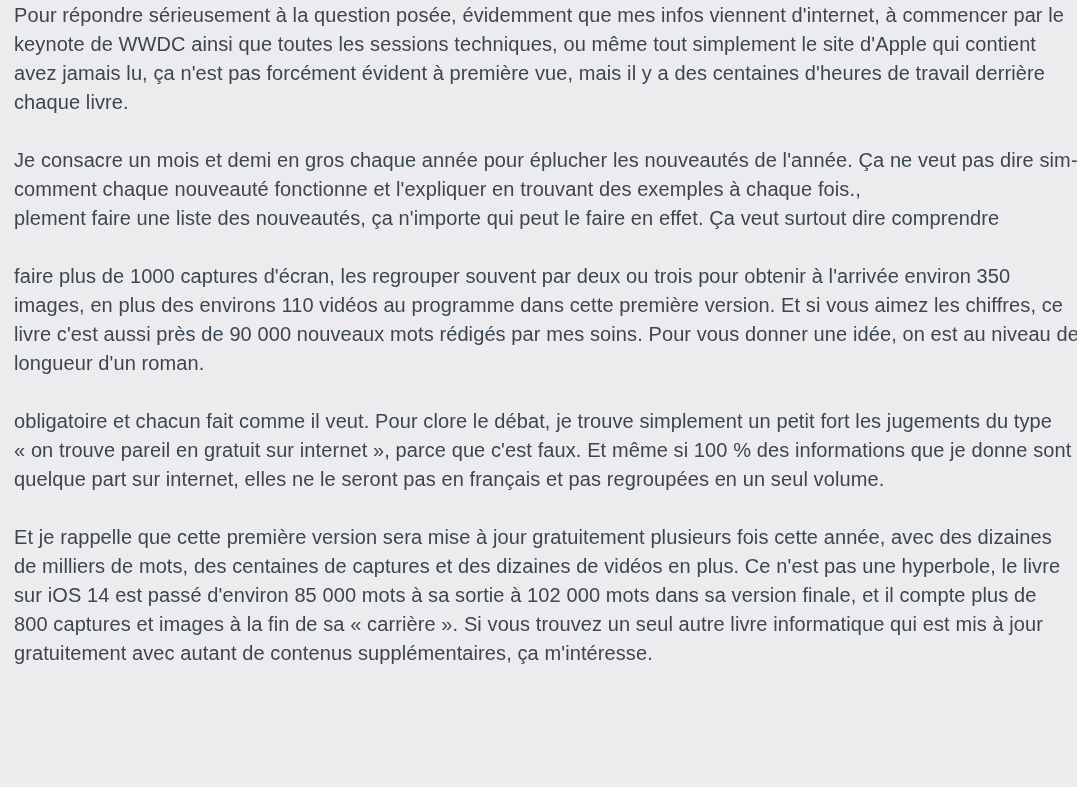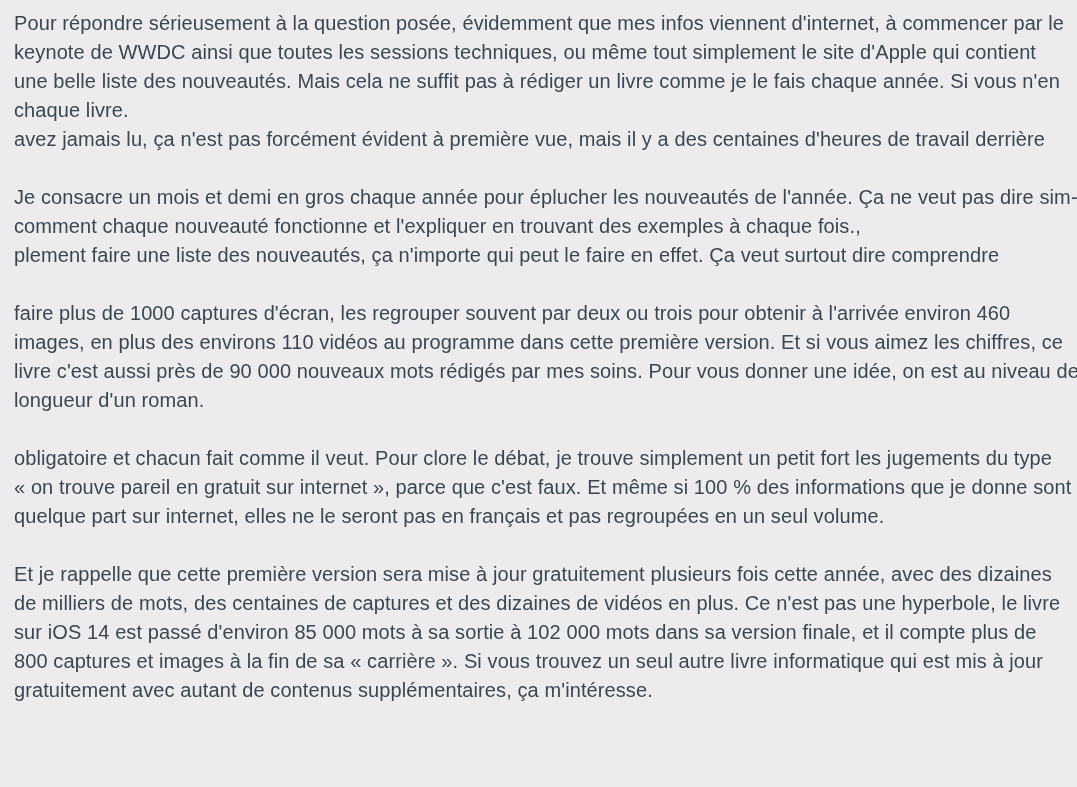--- a/index.html
+++ b/index.html
@@ -20,48 +20,47 @@
     font-size: 20px;
     line-height: 29px;
     -webkit-font-smoothing: antialiased;
   }
   .article {
     box-sizing: border-box;
     width: 1077px;
     padding: 1px 13px 0 14px;
   }
   .paragraph {
-    margin: 8px 0 29px 0;
+    margin: 0 0 29px 0;
   }
   .paragraph:last-child {
     margin-bottom: 0;
   }
   .line {
     white-space: pre;
     letter-spacing: 0.1px;
   }
 </style>
 </head>
 <body>
 
 <div class="article">
     <div class="paragraph">
       <div class="line">Pour répondre sérieusement à la question posée, évidemment que mes infos viennent d'internet, à commencer par le</div>
       <div class="line">keynote de WWDC ainsi que toutes les sessions techniques, ou même tout simplement le site d'Apple qui contient</div>
-      <div class="line">une belle liste des nouveautés. Mais cela ne suffit pas à rédiger un livre comme je le fais chaque année. Si vous n'en</div>
+      <div class="line">avez jamais lu, ça n'est pas forcément évident à première vue, mais il y a des centaines d'heures de travail derrière</div>
       <div class="line">chaque livre.</div>
-      <div class="line">avez jamais lu, ça n'est pas forcément évident à première vue, mais il y a des centaines d'heures de travail derrière</div>
     </div>
     <div class="paragraph">
       <div class="line">Je consacre un mois et demi en gros chaque année pour éplucher les nouveautés de l'année. Ça ne veut pas dire sim-</div>
       <div class="line">comment chaque nouveauté fonctionne et l'expliquer en trouvant des exemples à chaque fois.,</div>
       <div class="line">plement faire une liste des nouveautés, ça n'importe qui peut le faire en effet. Ça veut surtout dire comprendre</div>
     </div>
     <div class="paragraph">
-      <div class="line">faire plus de 1000 captures d'écran, les regrouper souvent par deux ou trois pour obtenir à l'arrivée environ 460</div>
+      <div class="line">faire plus de 1000 captures d'écran, les regrouper souvent par deux ou trois pour obtenir à l'arrivée environ 350</div>
       <div class="line">images, en plus des environs 110 vidéos au programme dans cette première version. Et si vous aimez les chiffres, ce</div>
       <div class="line">livre c'est aussi près de 90 000 nouveaux mots rédigés par mes soins. Pour vous donner une idée, on est au niveau de</div>
       <div class="line">longueur d'un roman.</div>
     </div>
     <div class="paragraph">
       <div class="line">obligatoire et chacun fait comme il veut. Pour clore le débat, je trouve simplement un petit fort les jugements du type</div>
       <div class="line">« on trouve pareil en gratuit sur internet », parce que c'est faux. Et même si 100 % des informations que je donne sont</div>
       <div class="line">quelque part sur internet, elles ne le seront pas en français et pas regroupées en un seul volume.</div>
     </div>
     <div class="paragraph">

